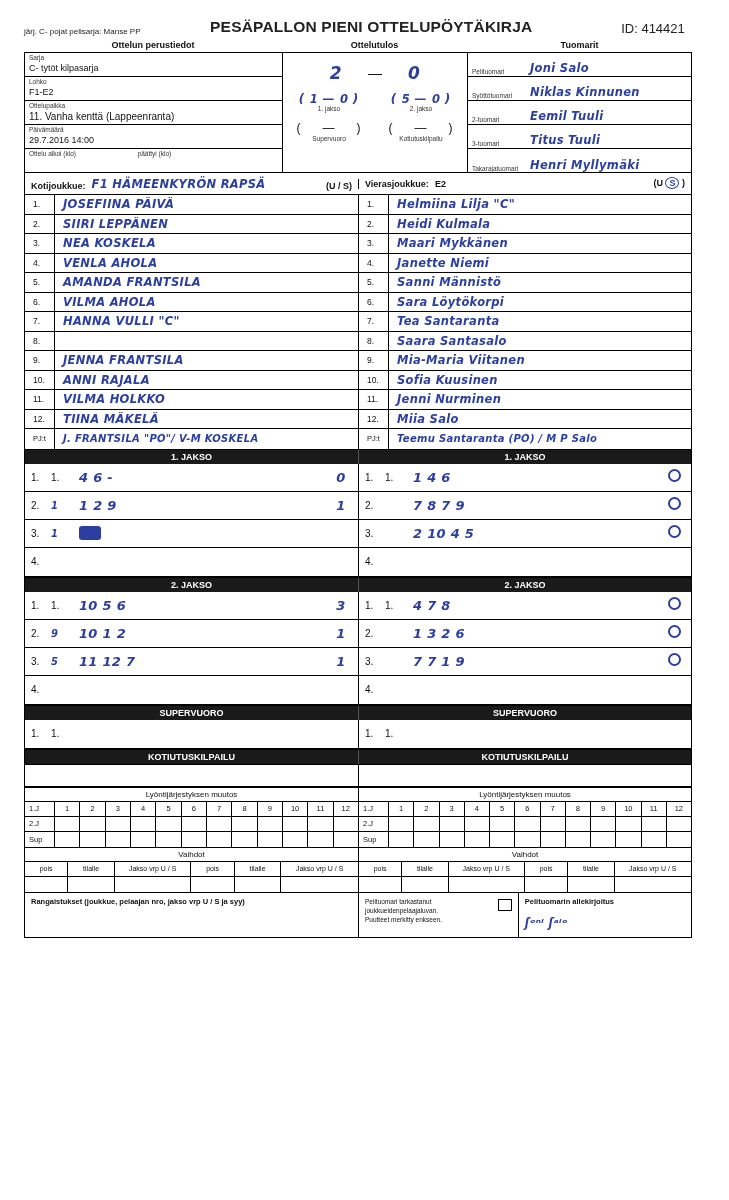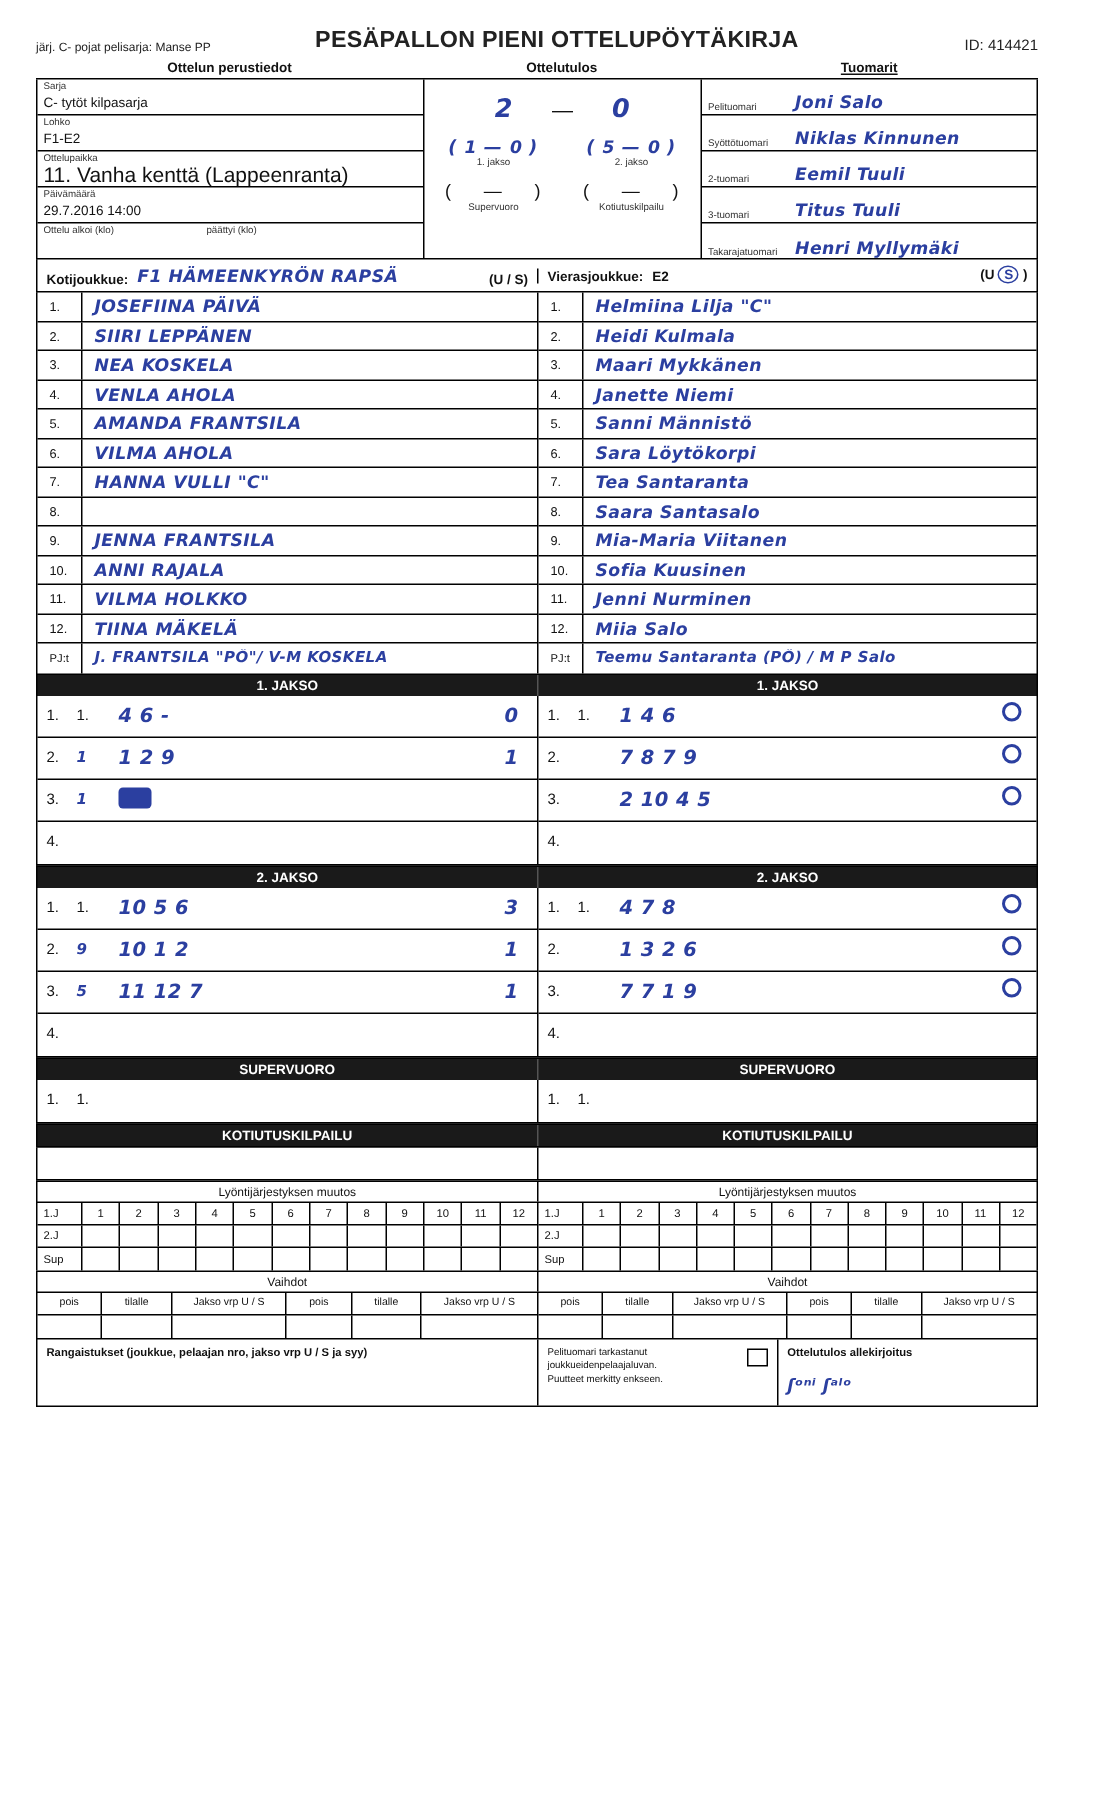--- a/index.html
+++ b/index.html
@@ -30,30 +30,30 @@
   
   .toprow {
     display:flex; align-items: flex-end; justify-content: space-between;
     font-size: 8px; color:#222;
   }
   .toprow .j { font-size: 8px; }
   .title {
     font-size: 15.5px; font-weight: bold; letter-spacing: .2px;
     text-align:center; flex:1;
   }
-  .idbox { font-size: 10px; width: 90px; text-align:right; padding-left:12px;}
+  .idbox { font-size: 13px; width: 90px; text-align:center; padding-left:12px;}
 
   
   .band {
     display:flex; margin-top:4px; border-bottom: 1px solid #000;
   }
   .band > div { text-align:center; font-size:9px; font-weight:bold; padding-bottom:2px;}
   .b1 { width: 258px; }
   .b2 { width: 185px; }
-  .b3 { flex:1;text-decoration:underline; }
+  .b3 { flex:1; }
 
   .hdr {
     display:flex; border:1px solid #000; border-top:none;
     height: 120px;
   }
   .hdr .col1 { width:258px; border-right:1px solid #000; }
   .hdr .col2 { width:185px; border-right:1px solid #000; position:relative;}
   .hdr .col3 { flex:1; position:relative; }
 
   .frow { border-bottom:1px solid #000; padding:1px 4px 0 4px; height:24px; }
@@ -165,21 +165,21 @@
       <div class="frow">
         <div class="flabel">Sarja</div>
         <div class="fval" style="font-size:9px">C- tytöt kilpasarja</div>
       </div>
       <div class="frow">
         <div class="flabel">Lohko</div>
         <div class="fval" style="font-size:9px">F1-E2</div>
       </div>
       <div class="frow">
         <div class="flabel">Ottelupaikka</div>
-        <div class="fval" style="font-size:14px">11. Vanha kenttä (Lappeenranta)</div>
+        <div class="fval" style="font-size:10px">11. Vanha kenttä (Lappeenranta)</div>
       </div>
       <div class="frow">
         <div class="flabel">Päivämäärä</div>
         <div class="fval" style="font-size:9px">29.7.2016 14:00</div>
       </div>
       <div class="frow" style="height:26px">
         <div class="flabel">
           <span>Ottelu alkoi (klo)</span>
           <span style="display:inline-block;width:58px"></span>
           <span>päättyi (klo)</span>
@@ -683,18 +683,18 @@
   <div class="bottom" style="border-top:1px solid #000">
     <div class="bl">
       <span>Rangaistukset (joukkue, pelaajan nro, jakso vrp U / S ja syy)</span>
     </div>
     <div class="bm">
       <span style="white-space:pre-line;display:block;width:78%">Pelituomari tarkastanut joukkueidenpelaajaluvan.
 Puutteet merkitty enkseen.</span>
       <span class="chk"></span>
     </div>
     <div class="br">
-      <span>Ottelutulos allekirjoitus</span>
+      <span>Pelituomarin allekirjoitus</span>
       <div class="sig hw hw-md">ʃᵒⁿⁱ ʃᵃˡᵒ</div>
     </div>
   </div>
 
 </div>
 
 </body></html>

